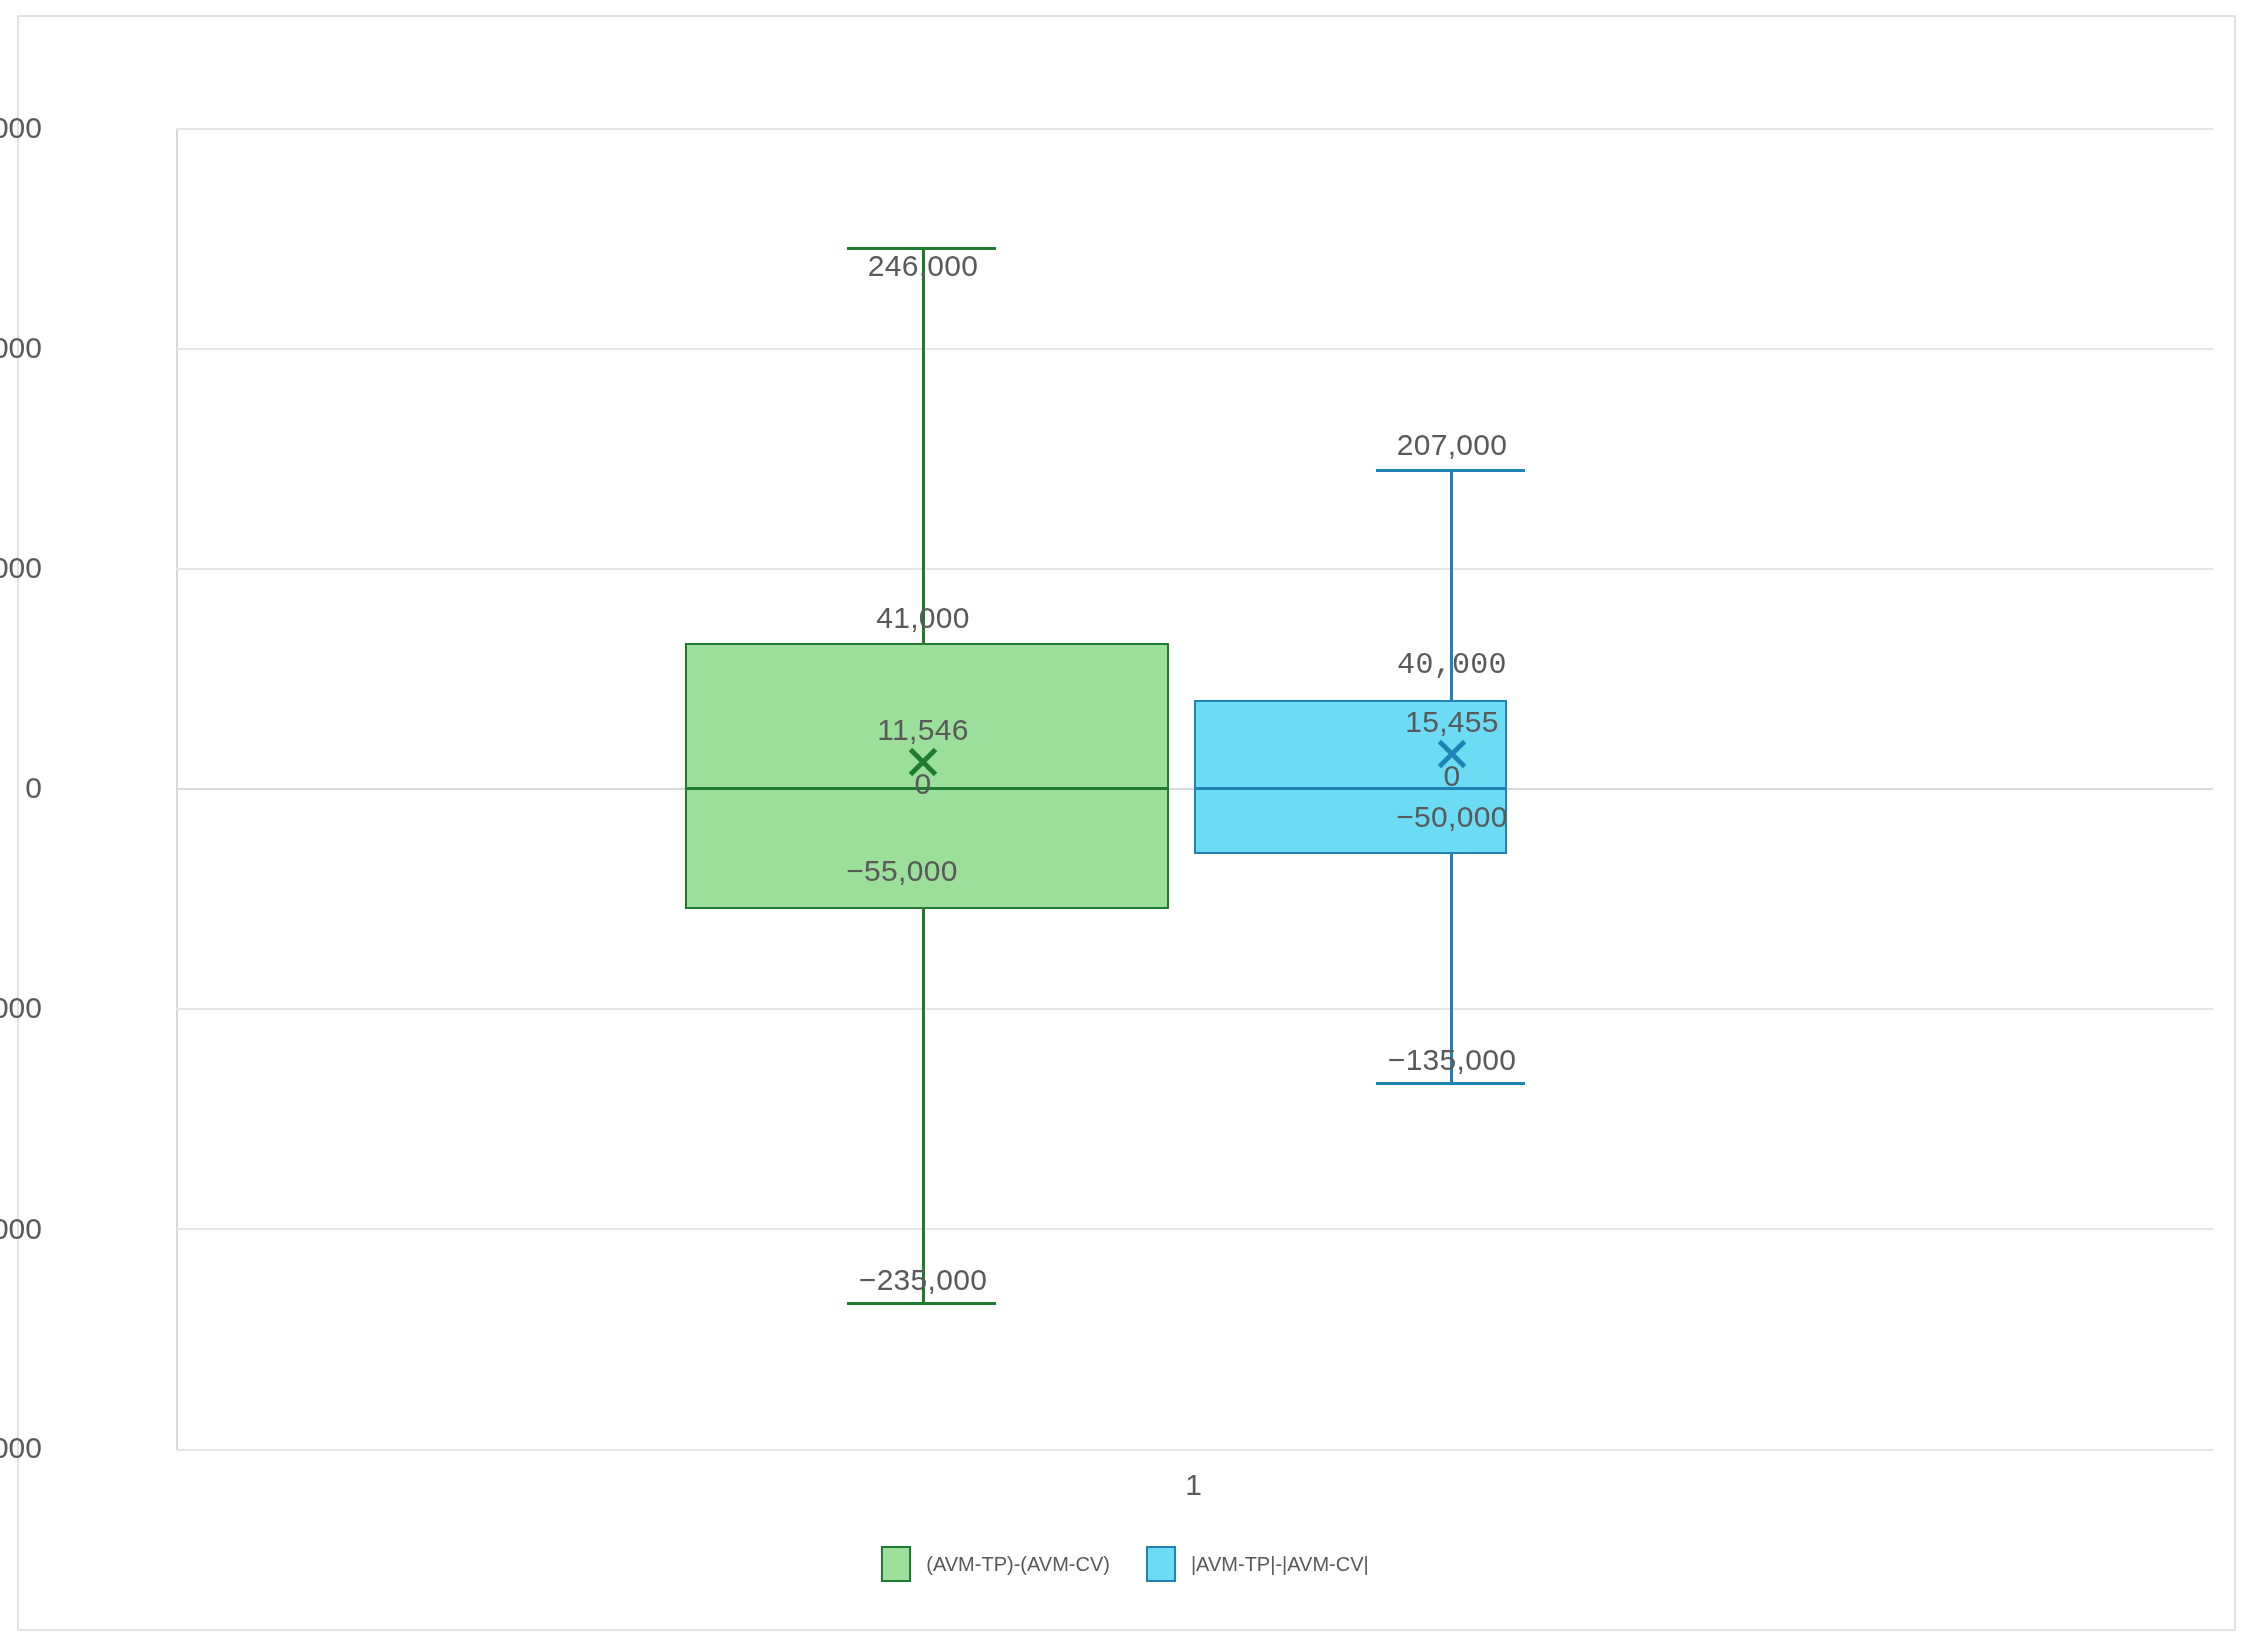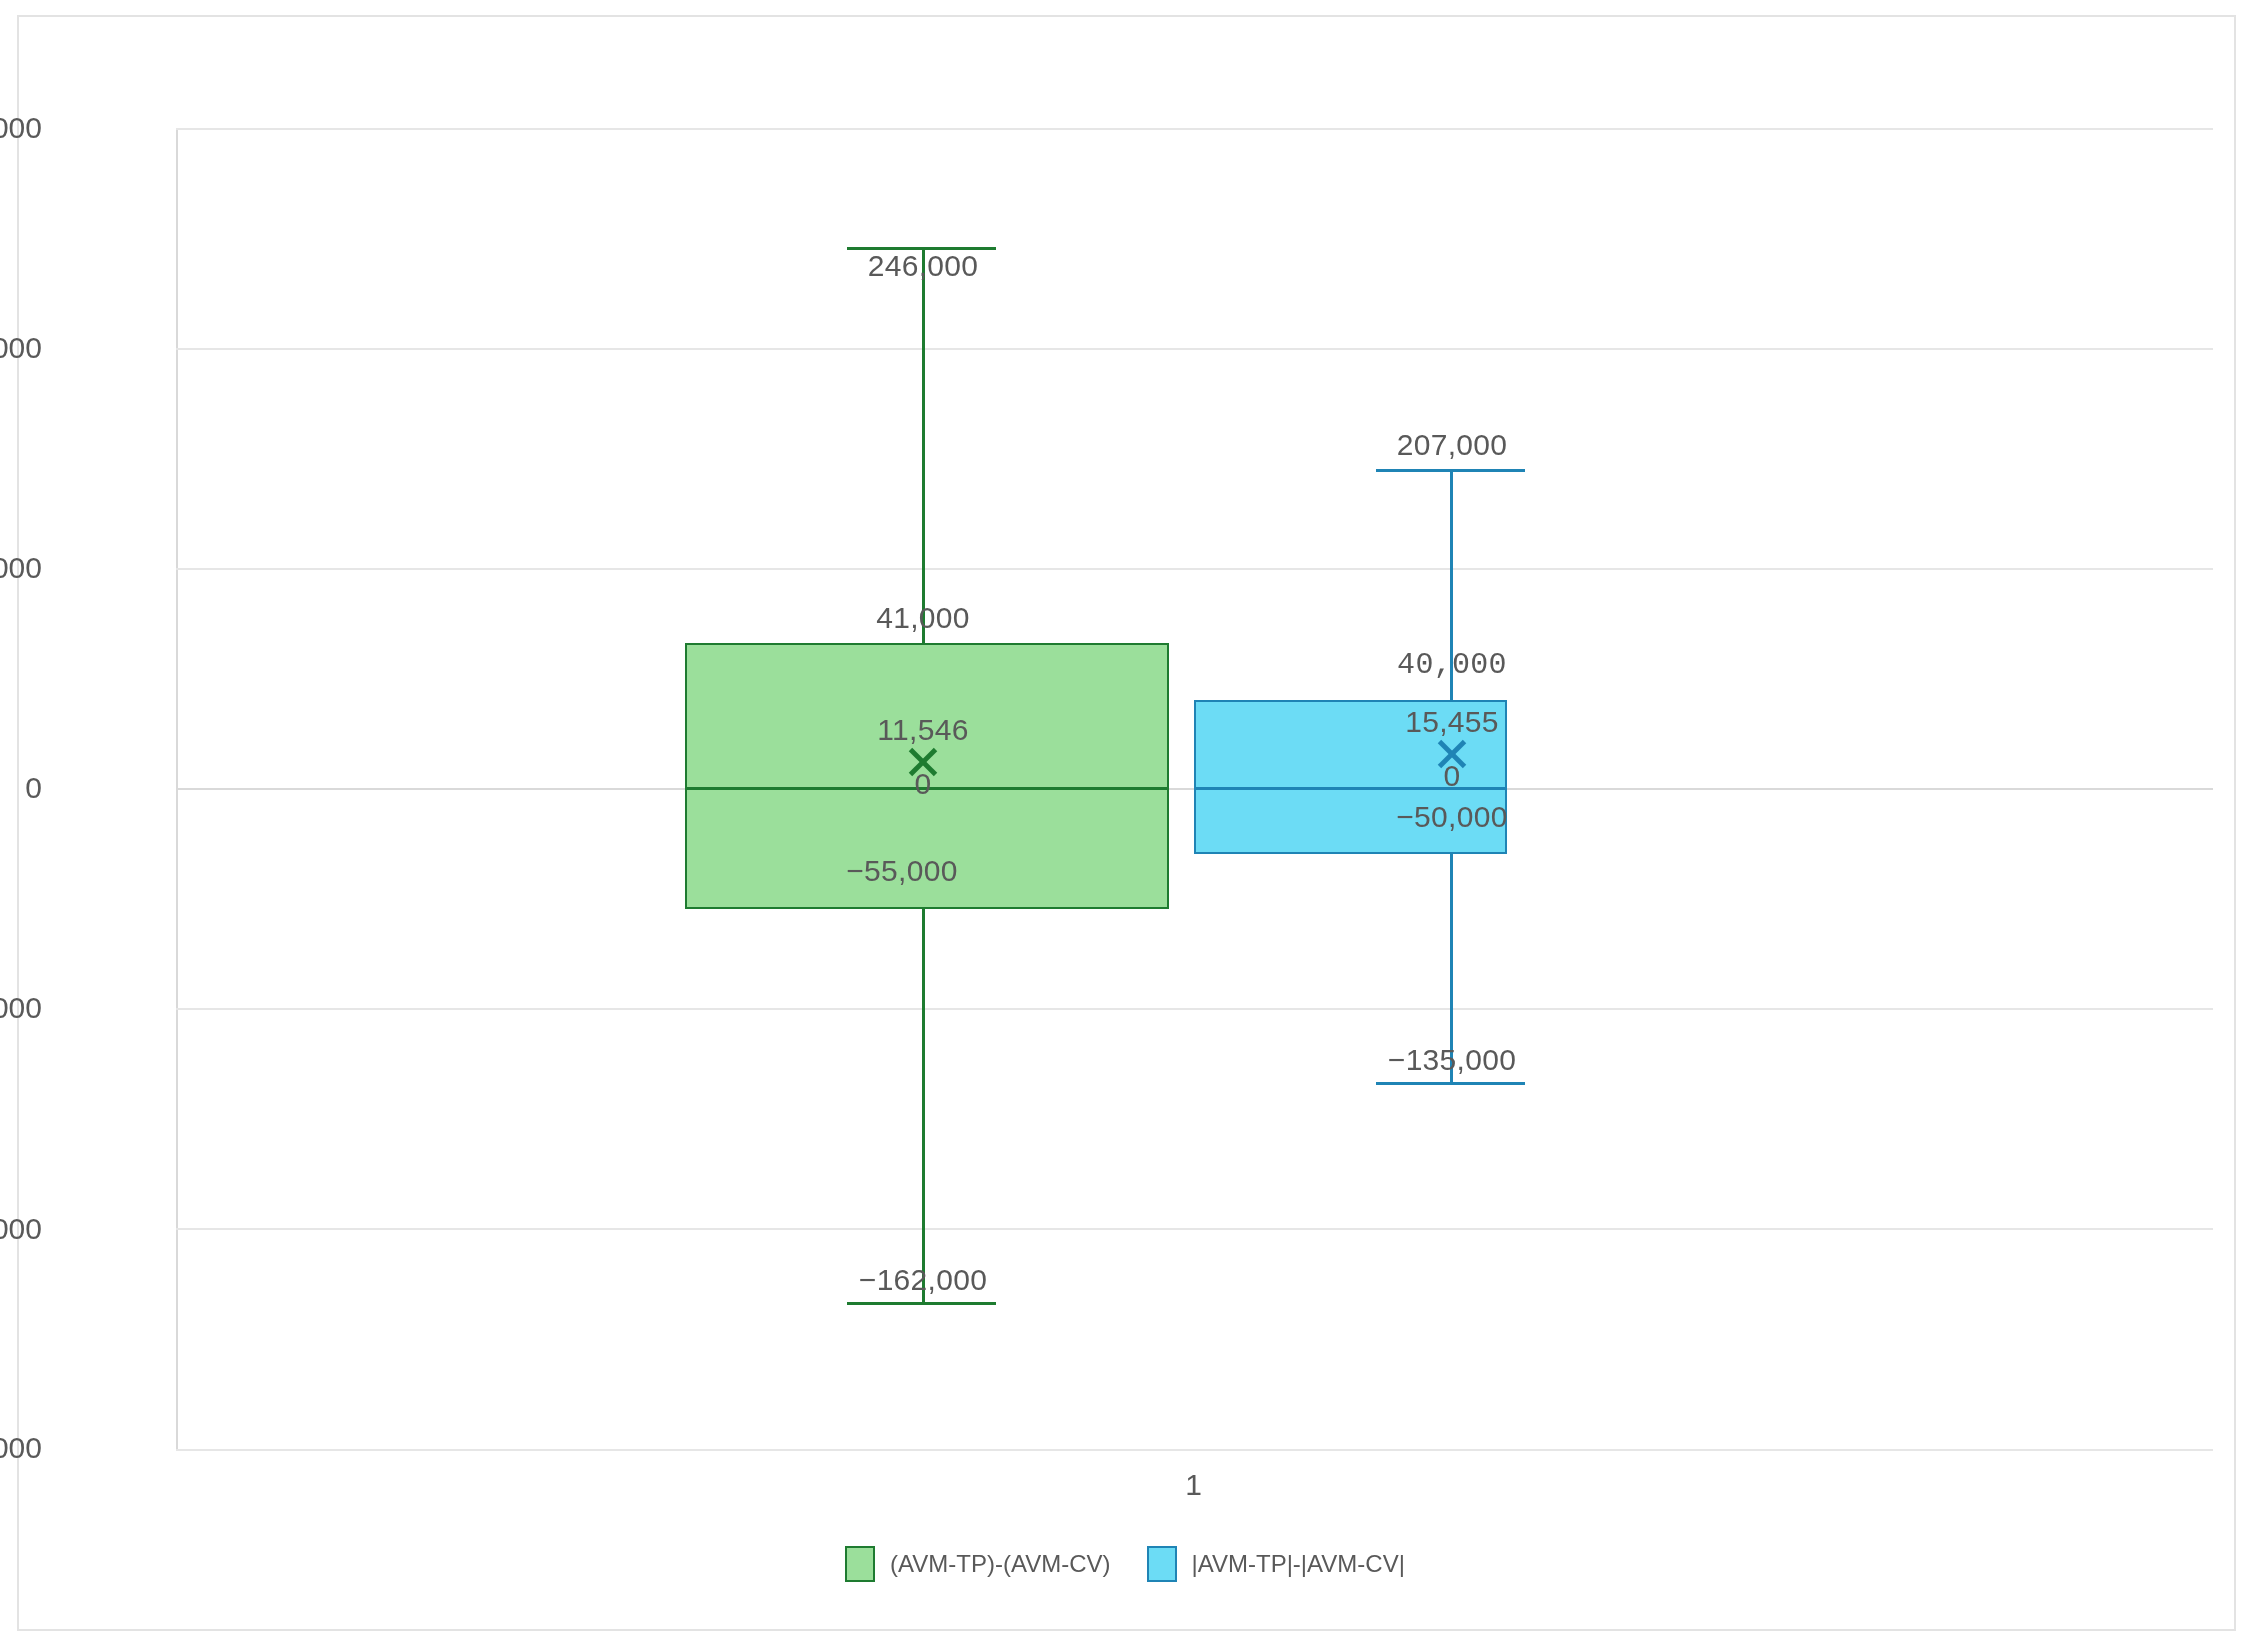--- a/index.html
+++ b/index.html
@@ -126,21 +126,21 @@
     gap: 15px;
   }
   .legend-swatch {
     width: 30px;
     height: 36px;
     box-sizing: border-box;
     border-width: 2.8px;
     border-style: solid;
   }
   .legend-text {
-    font-size: 24px;
+    font-size: 20px;
     color: #595959;
     white-space: nowrap;
   }
 </style>
 </head>
 <body>
 
 <div id="stage">
 
   <div id="chart-frame"></div>
@@ -183,21 +183,21 @@
         <line x1="5" y1="5" x2="41" y2="41" stroke="#1E7B30" stroke-width="7"></line>
         <line x1="41" y1="5" x2="5" y2="41" stroke="#1E7B30" stroke-width="7"></line>
       </svg>
     </div>
 
     <div class="dlabel" style="left:747px; top:77px;margin-top:44px;">246,000</div>
     <div class="dlabel" style="left:747px; top:473px;">41,000</div>
     <div class="dlabel" style="left:747px; top:585px;">11,546</div>
     <div class="dlabel" style="left:747px; top:639px;">0</div>
     <div class="dlabel" style="left:726px; top:726px;">−55,000</div>
-    <div class="dlabel" style="left:747px; top:1135px;">−162,000</div>
+    <div class="dlabel" style="left:747px; top:1135px;">−235,000</div>
 
     <div class="bp-whisker-line" style="left:1274px; top:341px; height:231px; background:#1F84B5;"></div>
 
     <div class="bp-cap" style="left:1200px; top:341px; width:149px; background:#1F84B5;"></div>
 
     <div class="bp-box" style="left:1018px; top:572px; width:313px; height:154px;
                 background:#6CDCF5; border-color:#1F84B5;"></div>
 
     <div class="bp-median" style="left:1018px; top:659px; width:313px; background:#1F84B5;"></div>
 

